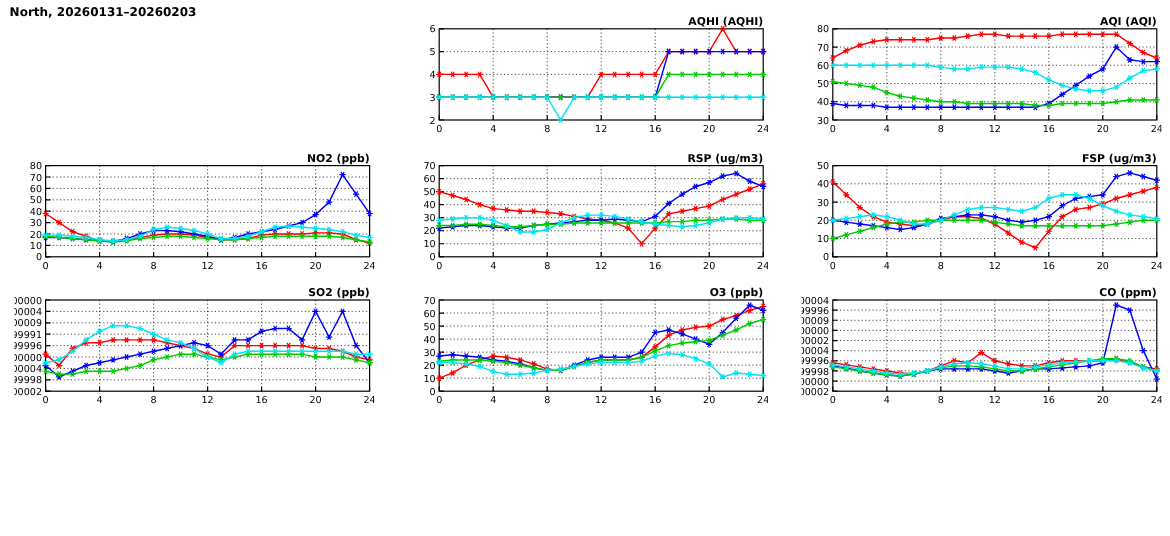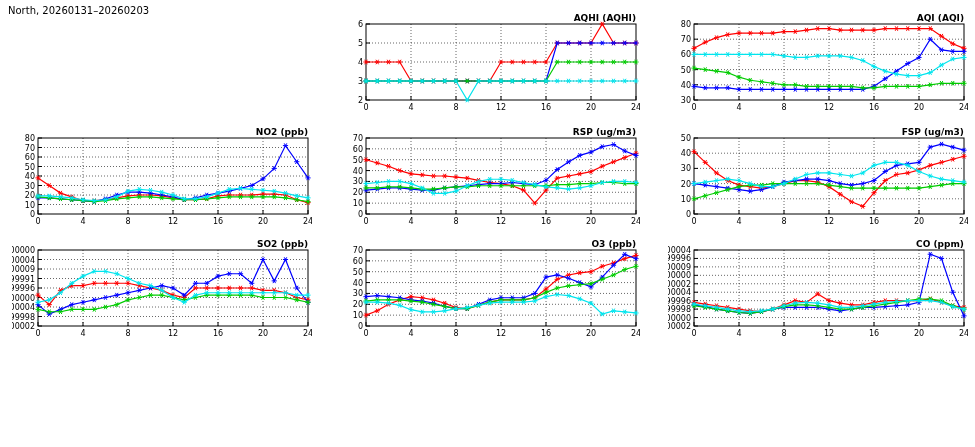--- a/index.html
+++ b/index.html
@@ -1,17 +1,17 @@
 <!DOCTYPE html>
 <html><head>
 <meta charset="utf-8">
 <style>
   html,body{margin:0;padding:0;background:#ffffff;}
   body{width:975px;height:447px;font-family:"DejaVu Sans",sans-serif;position:relative;overflow:hidden;}
-  #title{position:absolute;left:8px;top:5px;font-size:10px;font-weight:normal;color:#000;letter-spacing:0px;}
+  #title{position:absolute;left:8px;top:5px;font-size:10px;font-weight:bold;color:#000;letter-spacing:0px;}
   .panel{position:absolute;}
   .panel svg{display:block;}
   .panel-label{font-family:"DejaVu Sans",sans-serif;font-size:9px;font-weight:bold;fill:#000;}
   .tick-label{font-family:"DejaVu Sans",sans-serif;font-size:8px;fill:#000;}
 </style>
 </head>
 <body>
 
 <div id="title">North, 20260131–20260203</div>
 

